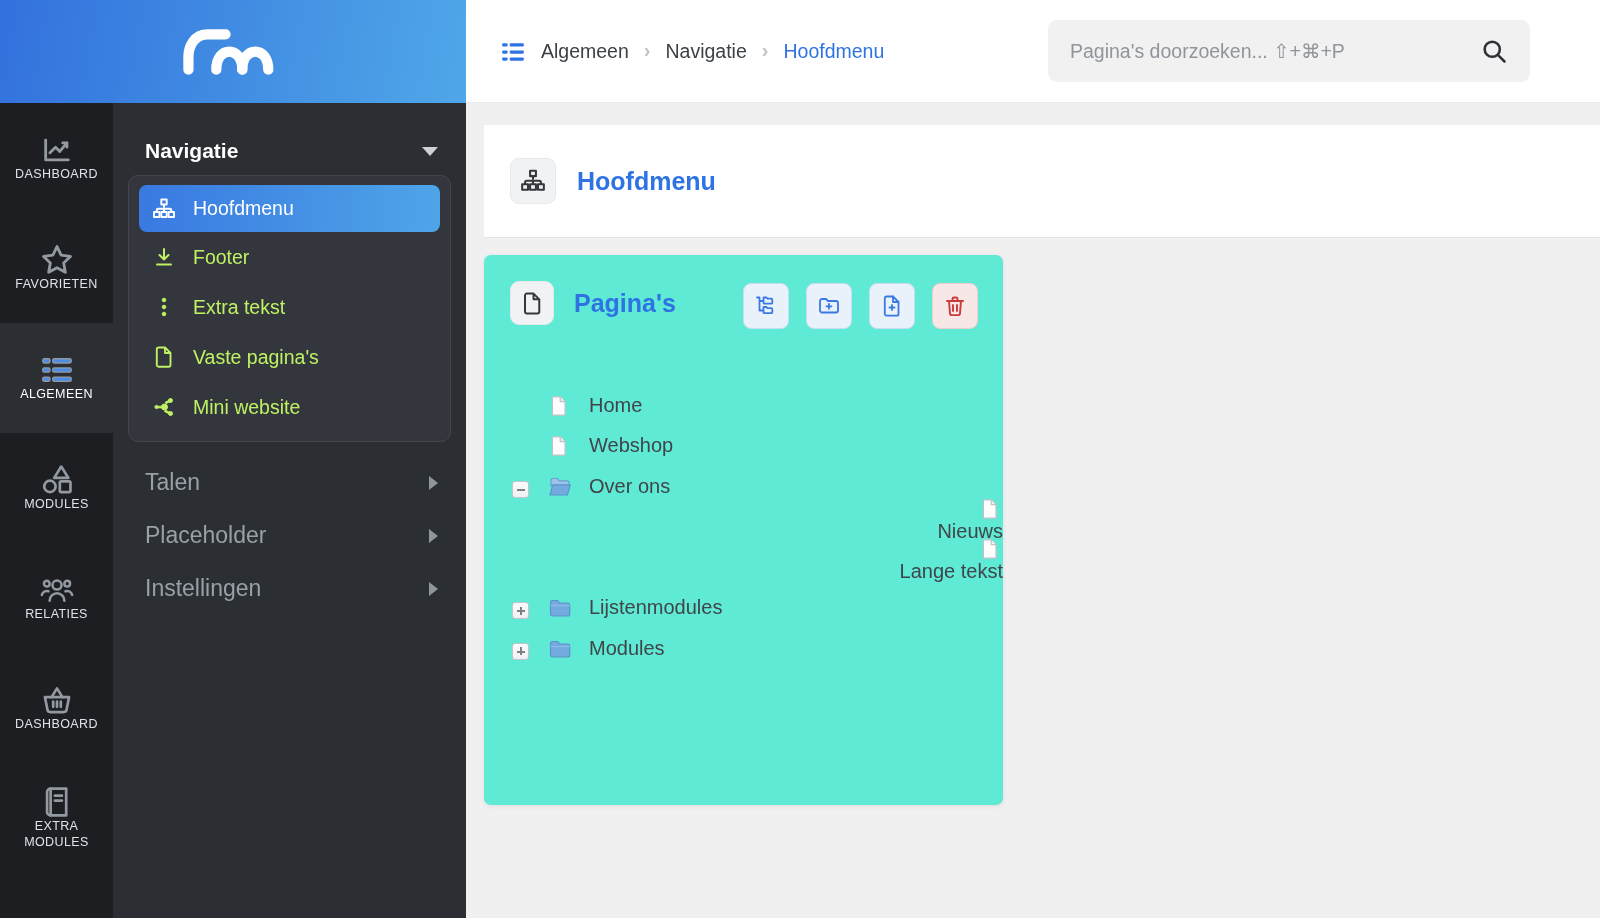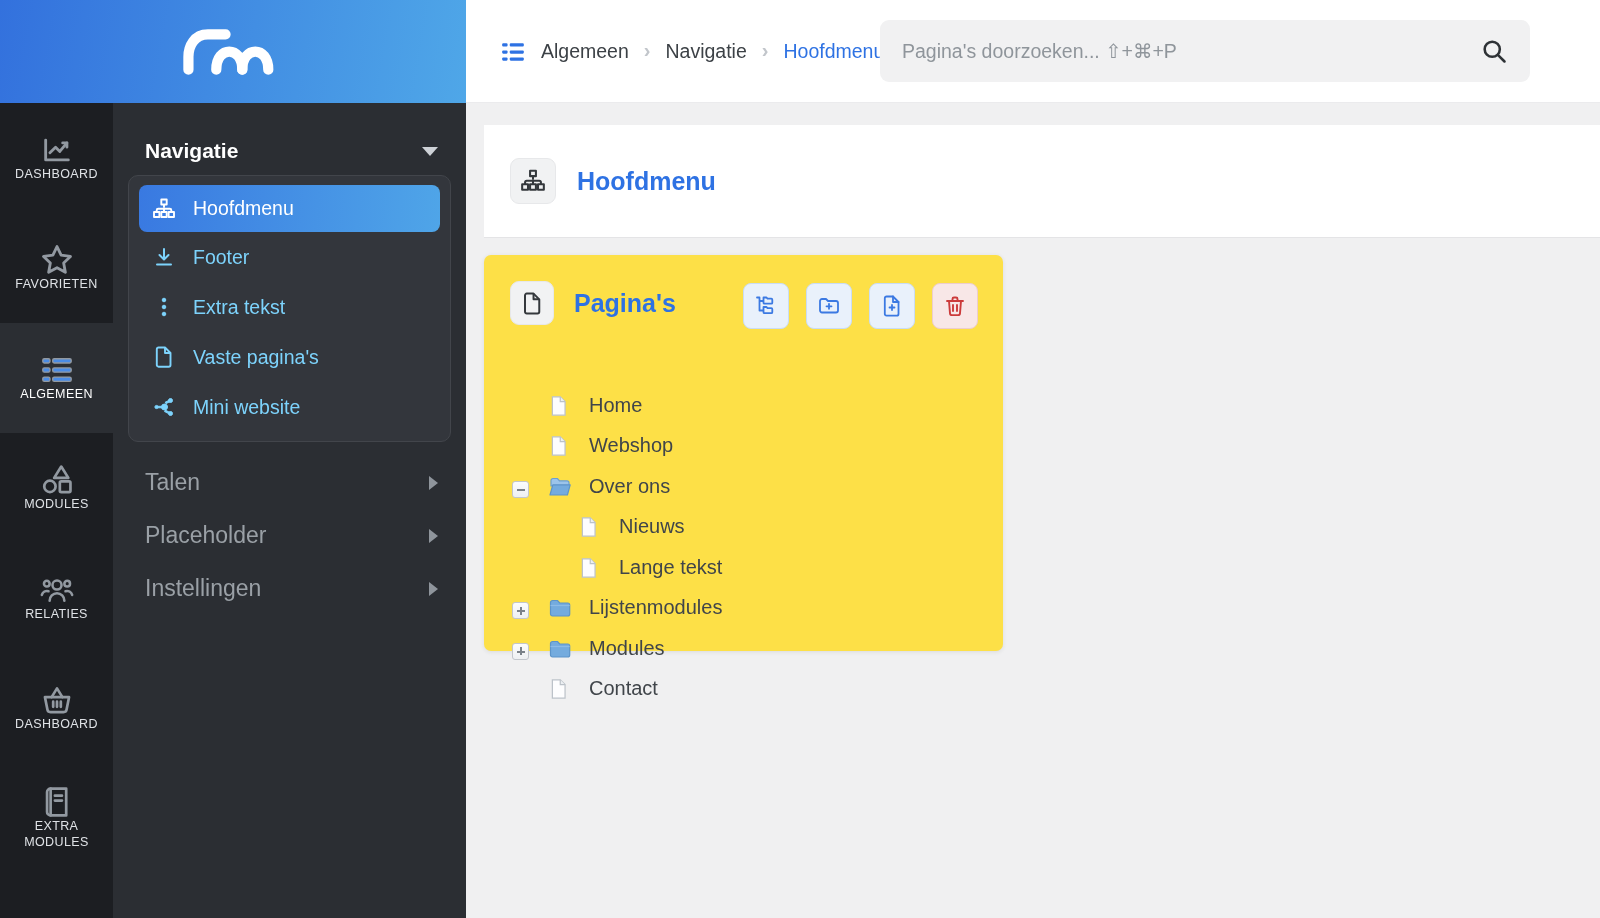--- a/index.html
+++ b/index.html
@@ -21,60 +21,60 @@
   .ib-item svg { stroke:#9299a1; }
   .ib-item.active { background:#2b2e33; }
   .ib-item.active .ib-label { color:#ffffff; }
 
   
   .subsidebar { position:absolute; left:113px; top:103px; width:353px; height:815px; background:#2b2e33; padding-top:26px; }
   .ss-title-row { display:flex; align-items:center; justify-content:space-between; padding:0 28px 0 32px; height:44px; cursor:pointer; }
   .ss-title { color:#ffffff; font-size:21px; font-weight:bold; }
   .caret-down { width:0; height:0; border-left:8px solid transparent; border-right:8px solid transparent; border-top:9px solid #ced2d7; }
   .ss-panel { margin:2px 15px 14px 15px; background:#33363c; border:1px solid #42454b; border-radius:10px; padding:9px 10px; }
-  .ss-item { display:flex; align-items:center; gap:17px; height:50px; padding:0 13px; color:#7dd3fc; font-size:19.5px; cursor:pointer; border-radius:8px; }
+  .ss-item { display:flex; align-items:center; gap:17px; height:50px; padding:0 13px; color:#bef264; font-size:19.5px; cursor:pointer; border-radius:8px; }
   .ss-item svg { stroke:currentColor; flex:0 0 auto; }
   .ss-item.active { background:linear-gradient(95deg,#3979e1 0%,#4fa5e8 100%); color:#ffffff; height:47px; }
   .ss-section { display:flex; align-items:center; justify-content:space-between; height:53px; padding:0 28px 0 32px;
     color:#9aa0a6; font-size:23px; font-weight:500; cursor:pointer; }
   .caret-right { width:0; height:0; border-top:7px solid transparent; border-bottom:7px solid transparent; border-left:9px solid #8f959c; }
 
   
   .header { position:absolute; left:466px; top:0; width:1134px; height:103px; background:#ffffff; border-bottom:1px solid #ebebed; }
   .breadcrumb { position:absolute; left:34px; top:0; height:103px; display:flex; align-items:center; gap:15px; }
   .crumb { font-size:19.5px; color:#3c4146; font-weight:500; cursor:pointer; }
   .crumb.active { color:#2e72e3; }
   .crumb-sep { color:#c2c6cb; font-size:20px; font-weight:bold; transform:translateY(-1px); }
-  .searchbox { position:absolute; right:70px; top:20px; width:650px; height:62px; background:#f1f1f2; border-radius:9px; }
+  .searchbox { position:absolute; right:70px; top:20px; width:482px; height:62px; background:#f1f1f2; border-radius:9px; }
   .searchbox input { position:absolute; inset:0; background:transparent; border:none; outline:none;
     padding:0 64px 0 22px; font-size:19.5px; color:#3c4146; font-family:"Liberation Sans",sans-serif; }
   .searchbox input::placeholder { color:#8f959b; opacity:1; }
   .searchbox .search-ic { position:absolute; right:22px; top:17px; cursor:pointer; }
 
   
   .title-card { position:absolute; left:484px; top:125px; width:1116px; height:113px; background:#ffffff;
     border-bottom:1px solid #e4e4e6; display:flex; align-items:center; gap:21px; padding-left:26px; }
   .icon-tile { width:46px; height:46px; background:#f1f2f3; border:1px solid #e7e8ea; border-radius:9px;
     display:flex; align-items:center; justify-content:center; }
   .page-title, .panel-title { color:#2e72e3; font-size:25px; font-weight:bold; cursor:pointer; }
 
-  .panel { position:absolute; left:484px; top:255px; width:519px; height:396px; background:#fde047;
+  .panel { position:absolute; left:484px; top:255px; width:519px; height:550px; background:#5eead4;
     border-radius:7px; box-shadow:0 1px 4px rgba(40,45,50,.10); }
   .panel-head { position:relative; height:96px; display:flex; align-items:center; gap:20px; padding-left:26px; }
   .panel-head .icon-tile { width:44px; height:44px; }
   .toolbar { position:absolute; right:25px; top:28px; display:flex; gap:17px; }
   .tb-btn { width:46px; height:46px; border-radius:8px; border:1px solid #c9dcf5; background:#e9f1fb;
     display:flex; align-items:center; justify-content:center; cursor:pointer; }
   .tb-btn.danger { background:#f8e7e7; border-color:#edcdcd; }
 
   
   .tree { padding-top:25px; }
   .tree-row { position:relative; height:40.5px; display:flex; align-items:flex-end; cursor:pointer; }
   .tree-row.lvl0 { padding-left:28px; }
-  .tree-row.lvl1 { padding-left:58px; }
+  .tree-row.lvl1 { padding-left:58px;flex-direction:column; }
   .toggle-slot { width:36px; display:flex; align-items:center; }
   .expander { position:relative; width:17px; height:17px; border:1px solid #c2c6cb; border-radius:3px;
     background:linear-gradient(#fbfcfc,#eef0f2); cursor:pointer; }
   .expander::before { content:""; position:absolute; left:3.5px; right:3.5px; top:7px; height:2px; background:#7b8289; }
   .expander.plus::after { content:""; position:absolute; top:3.5px; bottom:3.5px; left:7px; width:2px; background:#7b8289; }
   .node-icon { width:24px; display:flex; align-items:center; }
   .tree-label { margin-left:17px; font-size:20px; color:#40454a; }
 </style>
 </head>
 <body>
@@ -379,27 +379,17 @@
           </span>
         <span class="node-icon">
           <svg width="25" height="22" viewBox="0 0 24 22">
             <path d="M2.5 5.5 a2 2 0 0 1 2 -2 h5 l2.2 2.5 h8 a2 2 0 0 1 2 2 v9 a2 2 0 0 1 -2 2 h-15.2 a2 2 0 0 1 -2 -2 z" fill="#74abde" stroke="#5d94c9" stroke-width="1.2"></path>
             <path d="M2.5 8.5 h19.2" stroke="#8cbbe7" stroke-width="1.2"></path>
           </svg>
         </span>
         <span class="tree-label">Modules</span>
       </div>
 
-      <div class="tree-row lvl0">
-        <span class="toggle-slot"></span>
-        <span class="node-icon">
-          <svg width="21" height="22" viewBox="0 0 24 24">
-            <path d="M5 1.5 h9 l5.5 5.5 v15.5 h-14.5 z" fill="#fdfdfe" stroke="#bcc2c9" stroke-width="1.4"></path>
-            <path d="M14 1.5 v5.5 h5.5" fill="#eceff2" stroke="#bcc2c9" stroke-width="1.4"></path>
-          </svg>
-        </span>
-        <span class="tree-label">Contact</span>
-      </div>
 
     </div>
   </div>
 
 </div>
 
 </body></html>

